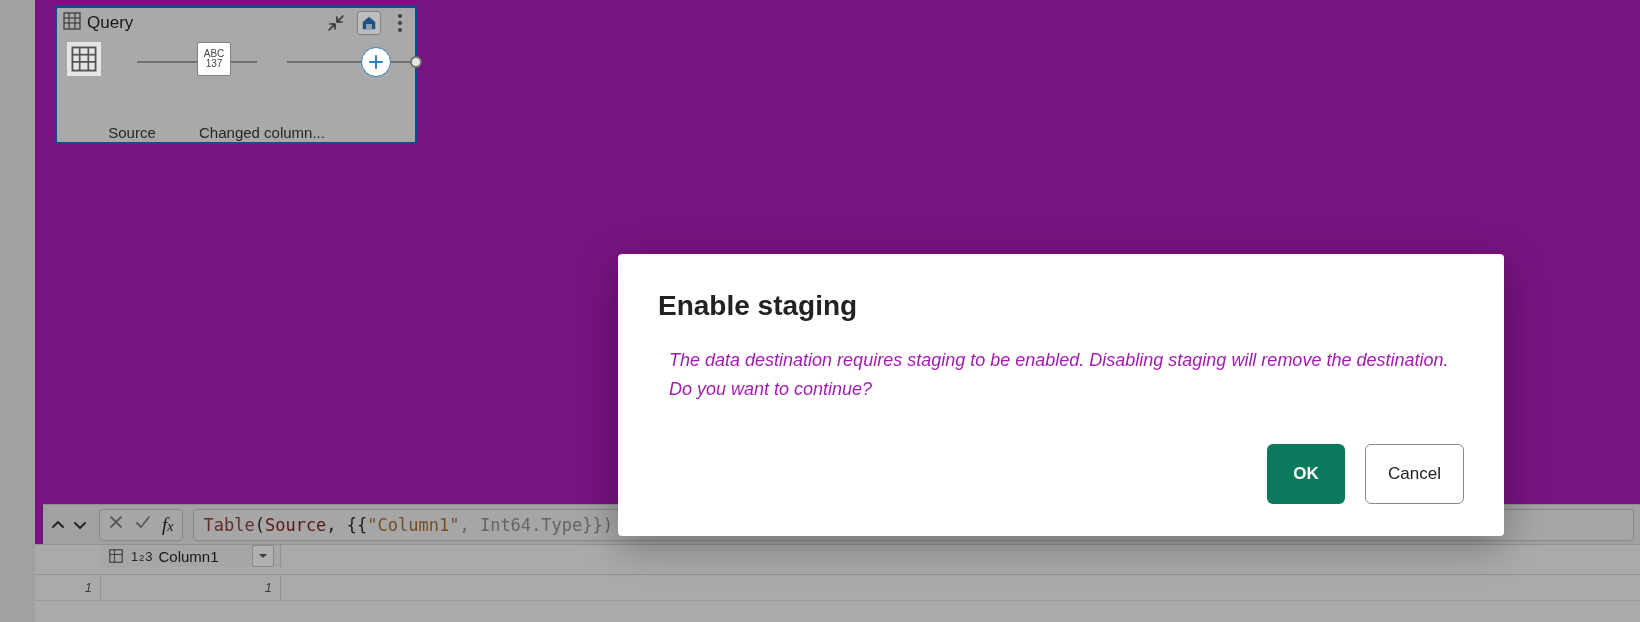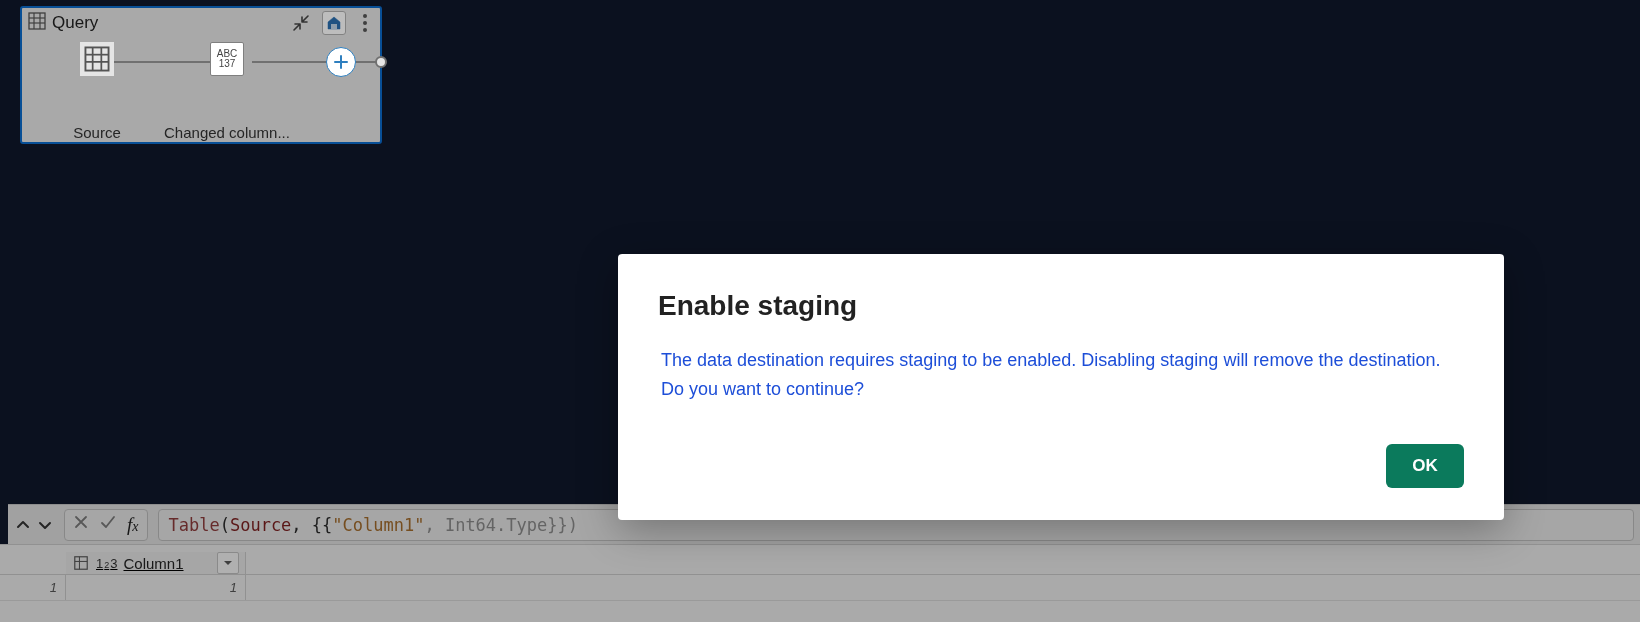--- a/index.html
+++ b/index.html
@@ -6,21 +6,22 @@
   html, body {
     margin: 0; padding: 0;
     width: 1640px; height: 622px;
     font-family: "Segoe UI", Arial, sans-serif;
     background: #d9d9d9;
     overflow: hidden;
     position: relative;
   }
   .canvas {
     position: absolute; inset: 0;
-    background: #0f172a;
+    background: #a21caf;
+    margin-left: 35px;
   }
 
   
   .query-card {
     position: absolute;
     left: 20px; top: 6px;
     width: 362px; height: 138px;
     background: #e5e5e5;
     border: 2px solid #0b6bcb;
     border-radius: 3px;
@@ -67,21 +68,20 @@
   .steps-row {
     display: flex;
     align-items: center;
     padding: 6px 0 0 0;
     position: relative;
     height: 100px;
   }
   .step {
     display: flex;
     flex-direction: column;
-    align-items: center;
     width: 130px;
     position: relative;
     gap: 40px;
   }
   .step-icon-box {
     width: 34px; height: 34px;
     display: flex; align-items: center; justify-content: center;
     margin-bottom: 8px;
     position: relative;
     z-index: 2;
@@ -178,24 +178,23 @@
   
   .grid-area {
     position: absolute;
     left: 0; right: 0;
     top: 544px;
     bottom: 0;
     background: #e6e6e6;
     border-top: 1px solid #c4c4c4;
   }
   .grid-header-row {
-    display: flex; align-items: flex-end;
+    display: flex; align-items: flex-start;
     height: 30px;
     border-bottom: 1px solid #c4c4c4;
-    text-decoration: underline;
   }
   .row-gutter {
     width: 66px;
     border-right: 1px solid #c4c4c4;
     background: #e6e6e6;
   }
   .col-header {
     width: 180px;
     display: flex; align-items: center;
     padding: 0 6px;
@@ -249,31 +248,32 @@
     box-shadow: 0 10px 40px rgba(0,0,0,0.3);
     padding: 36px 40px 32px 40px;
   }
   .dialog h1 {
     margin: 0 0 24px 0;
     font-size: 28px;
     font-weight: 700;
     color: #222;
   }
   .dialog p {
-    margin: 0 0 40px 3px;
+    margin: 0 0 40px 11px;
     font-size: 18px;
     line-height: 1.6;
-    color: #1d4ed8;
+    color: #a21caf;
+    font-style: italic;
   }
   .dialog-buttons {
     display: flex; justify-content: flex-end; gap: 20px;
   }
   .btn {
     min-width: 78px;
-    height: 44px;
+    height: 60px;
     border-radius: 6px;
     font-size: 17px;
     padding: 16px 22px;
     cursor: pointer;
     border: 1px solid transparent;
     display:flex;align-items:center;justify-content:center;
   }
   .btn-primary {
     background: #0b7a5c;
     color: #fff;
@@ -431,14 +431,15 @@
 
 </div>
 
 <div class="scrim"></div>
 
 <div class="dialog">
   <h1>Enable staging</h1>
   <p>The data destination requires staging to be enabled. Disabling staging will remove the destination. Do you want to continue?</p>
   <div class="dialog-buttons">
     <button class="btn btn-primary">OK</button>
+    <button class="btn btn-secondary">Cancel</button>
   </div>
 </div>
 
 </body></html>

